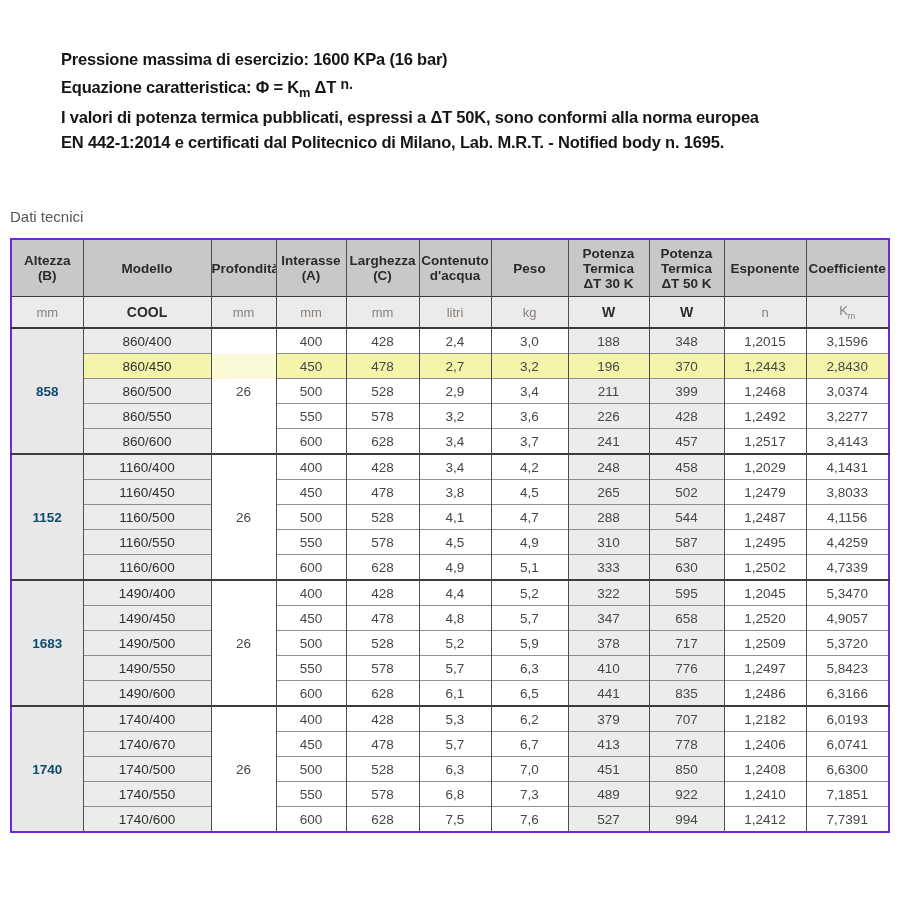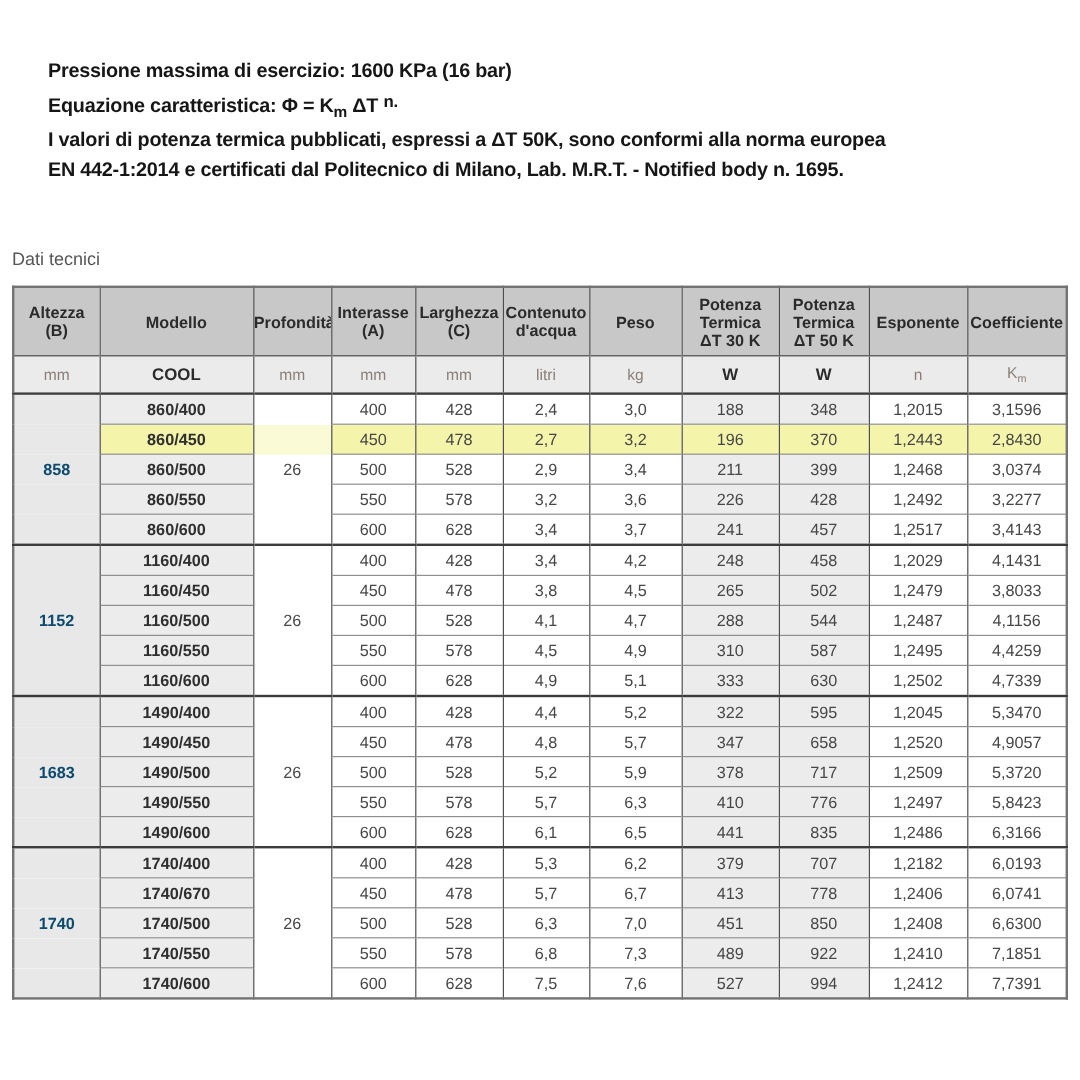--- a/index.html
+++ b/index.html
@@ -1,34 +1,34 @@
 <!DOCTYPE html>
 <html><head>
 <meta charset="utf-8">
 <style>
   html,body { margin:0; padding:0; background:#fff; }
   .page {
     position:relative; width:900px; height:900px; background:#fff;
     font-family:"Liberation Sans", sans-serif; overflow:hidden;
   }
   .intro {
-    position:absolute; left:40px; top:47px;
+    position:absolute; left:61px; top:47px;
     font-weight:bold; font-size:16.5px; line-height:25px;
     color:#161616; letter-spacing:-0.2px; white-space:nowrap;
   }
   .eqsub { font-size:0.78em; }
   .eqsup { font-size:0.85em; vertical-align:0.28em; }
   .section-title {
     position:absolute; left:10px; top:208px;
     font-size:15px; color:#565656;
   }
   table.datatable {
     position:absolute; left:10px; top:238px; width:878px;
     border-collapse:collapse; table-layout:fixed;
-    border:2px solid #737373;
+    border:2px solid #6d28d9;
   }
   .datatable th, .datatable td {
     border-left:1px solid #4f4f4f; border-right:1px solid #4f4f4f;
     text-align:center; vertical-align:middle; padding:0; overflow:hidden;
   }
   thead tr.hdr th {
     background:#c8c8c8; height:56px;
     font-size:13.5px; font-weight:bold; color:#2b2b2b; line-height:15px;
   }
   thead tr.units th {
@@ -37,21 +37,21 @@
   }
   thead tr.units th sub { font-size:9px; }
   thead tr.units th.b { font-weight:bold; color:#2b2b2b; font-size:14px; }
   tbody td {
     height:24px; font-size:13.5px; color:#474747;
     border-top:1px solid #8f8f8f; background:#fff;
   }
   tbody tr.gstart td { border-top:2px solid #3c3c3c; }
   tbody td.nb { border-top:none; }
   td.alt  { background:#e8e8e8; font-weight:bold; color:#0c4a6e; }
-  td.mod  { background:#ececec; font-weight:bold; color:#2f2f2f; }
+  td.mod  { background:#ececec; font-weight:normal; color:#2f2f2f; }
   td.prof { background:#fff;margin-left:16px; }
   td.shade { background:#ececec; }
   tbody tr.hl td { background:#f4f4aa; }
   tbody tr.hl td.prof { background:#fafad6; }
   tbody tr.hl td.alt  { background:#e8e8e8; }
 </style>
 </head>
 <body>
 
 <div class="page">

